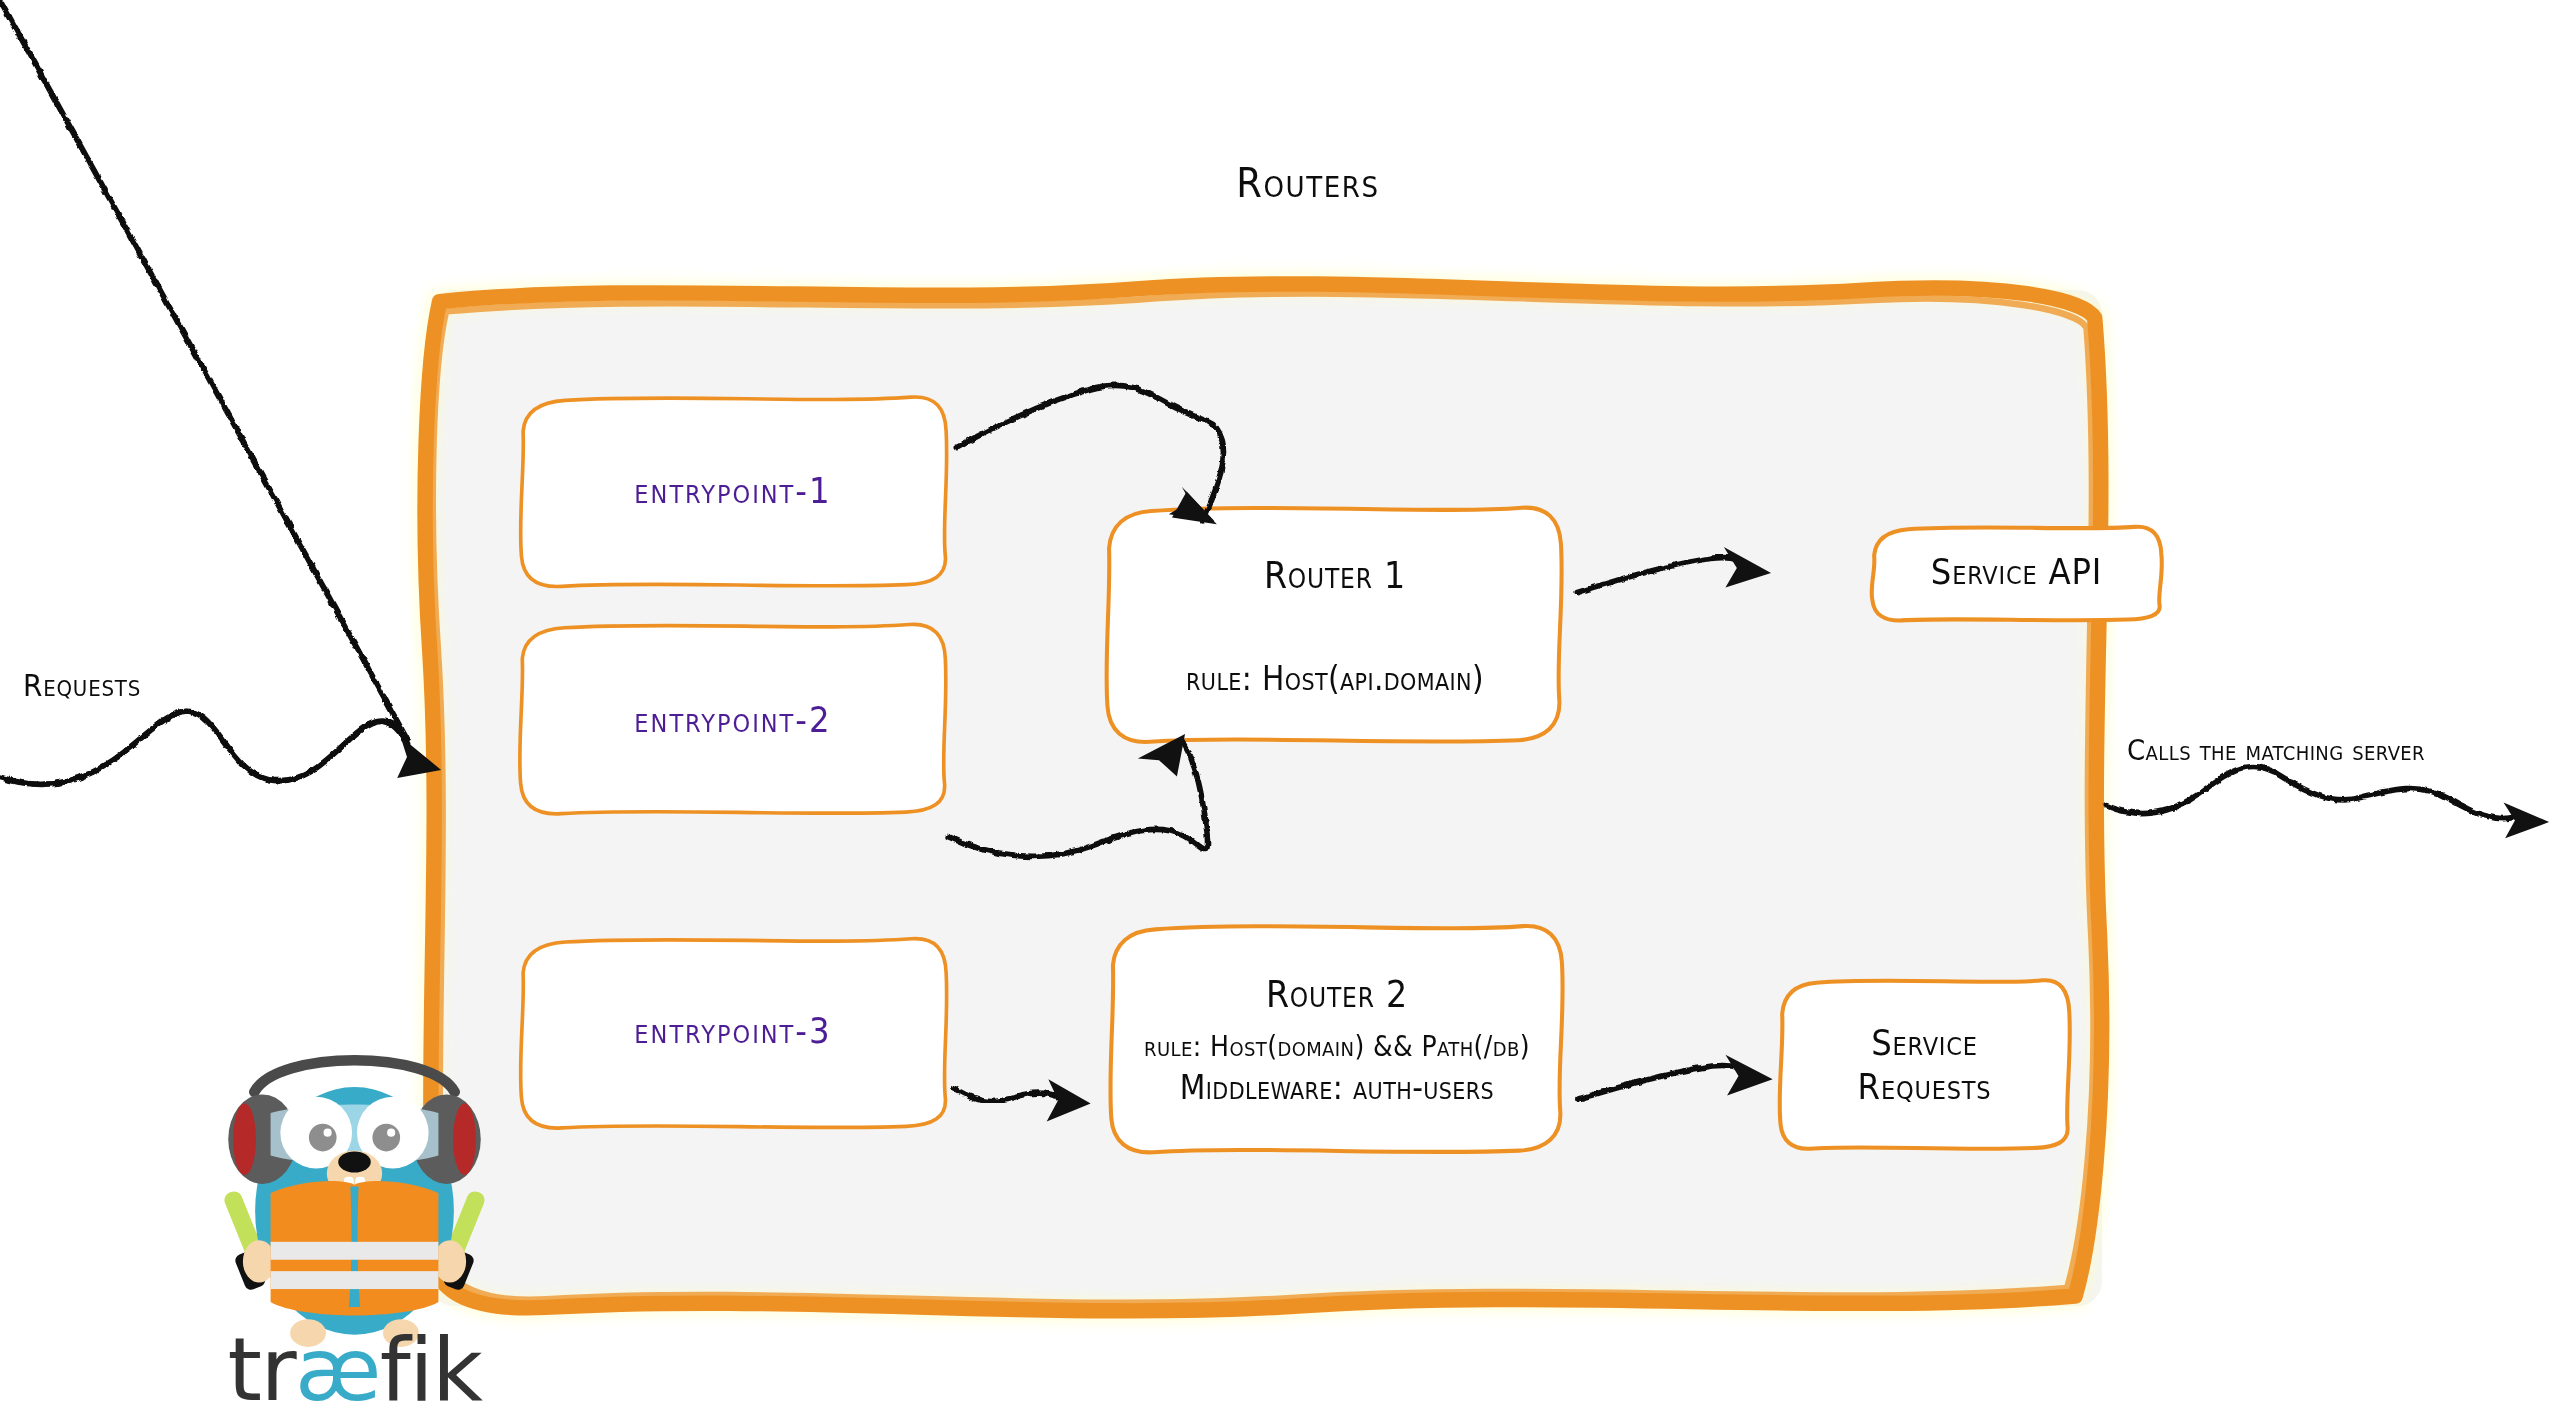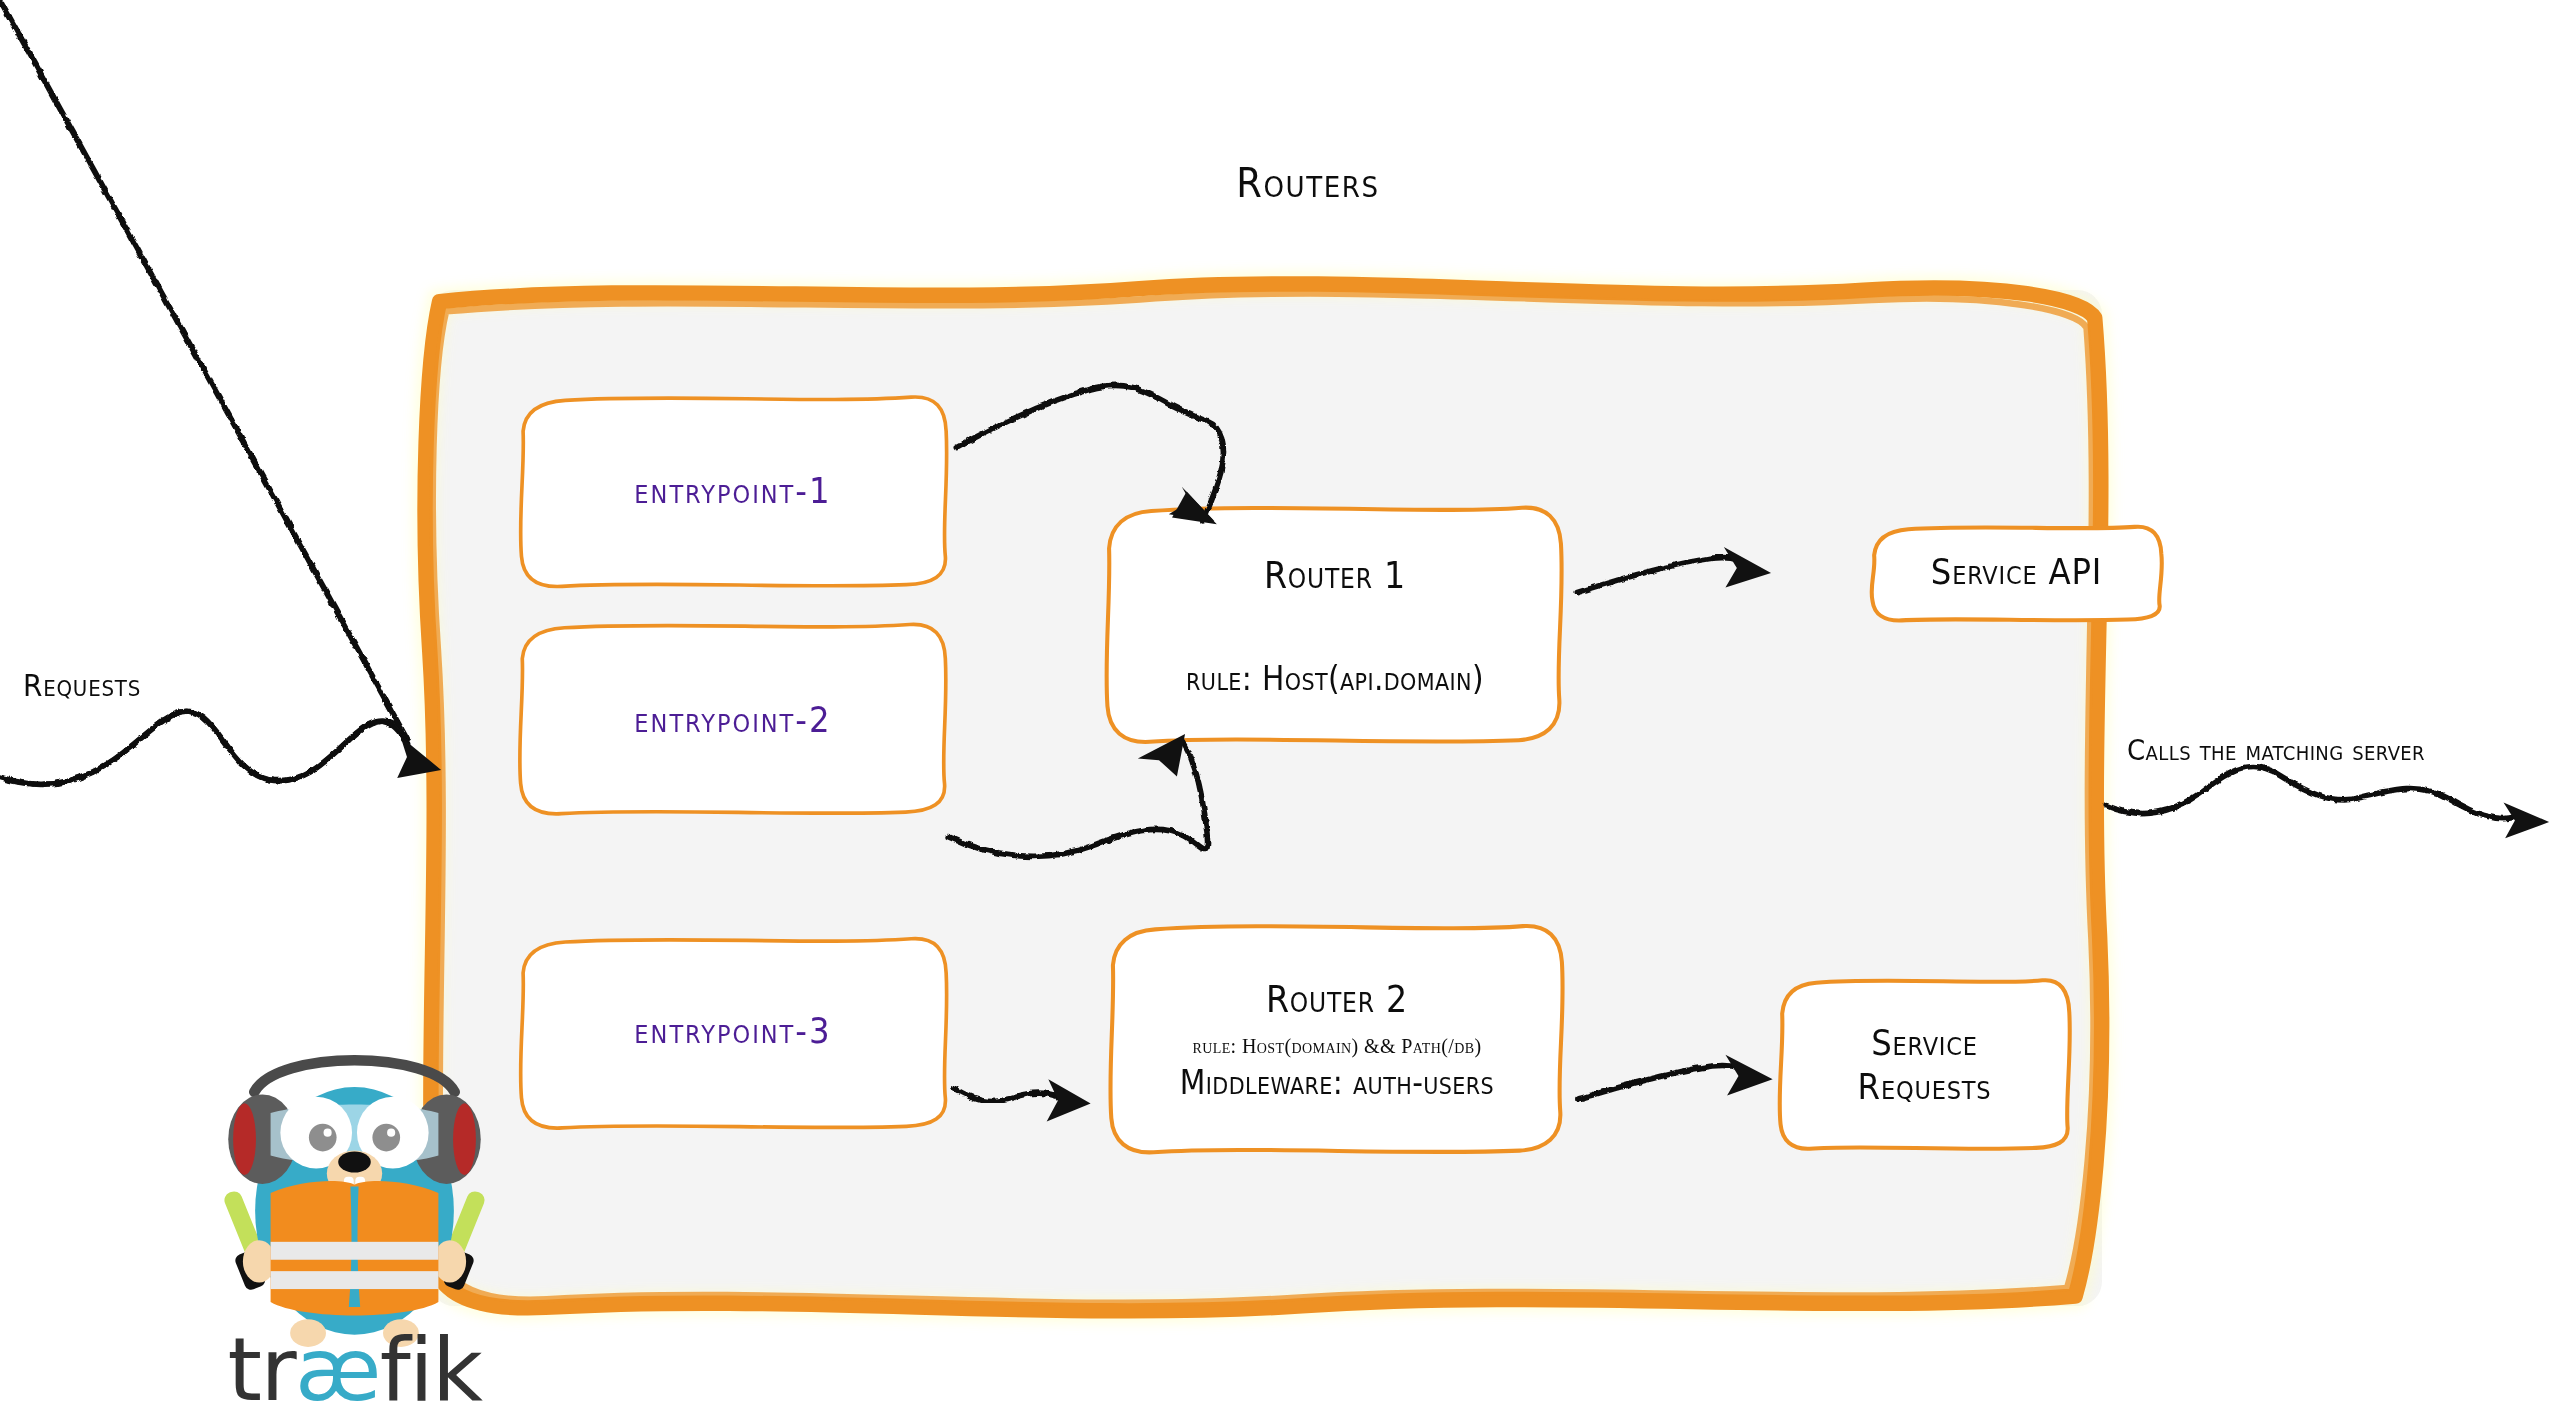--- a/index.html
+++ b/index.html
@@ -221,21 +221,21 @@
 </div>
 
 <div class="abs node" id="router-2">
   <svg width="468" height="244" viewBox="0 0 575 300">
     <path d="M12,58 C14,32 32,16 64,14 C208,4 418,18 516,10 C546,8 562,24 564,54
              C568,118 558,188 562,238 C564,268 544,284 512,286
              C370,292 180,280 62,288 C30,290 12,274 10,246 C6,188 14,116 12,58 Z" fill="#ffffff" stroke="#ee9124" stroke-width="5" stroke-linecap="round" stroke-linejoin="round"></path>
   </svg>
   <div class="label-wrap">
     <span class="hand router-title">Router 2</span>
-    <span class="hand router-line" style="font-size:20px;font-family:Liberation Serif, serif;">rule: Host(domain) &amp;&amp; Path(/db)</span>
+    <span class="hand router-line" style="font-size:28px;">rule: Host(domain) &amp;&amp; Path(/db)</span>
     <span class="hand router-line">Middleware: auth-users</span>
   </div>
 </div>
 
 <div class="abs node" id="service-api">
   <svg width="301" height="102" viewBox="0 0 370 125">
     <path d="M10,42 C12,22 26,12 52,10 C140,4 268,12 330,7 C352,5 362,18 363,40
              C366,66 358,92 361,104 C362,116 346,120 322,121
              C228,124 106,118 44,122 C22,123 10,114 8,98 C4,80 12,62 10,42 Z" fill="#ffffff" stroke="#ee9124" stroke-width="5" stroke-linecap="round" stroke-linejoin="round"></path>
   </svg>

